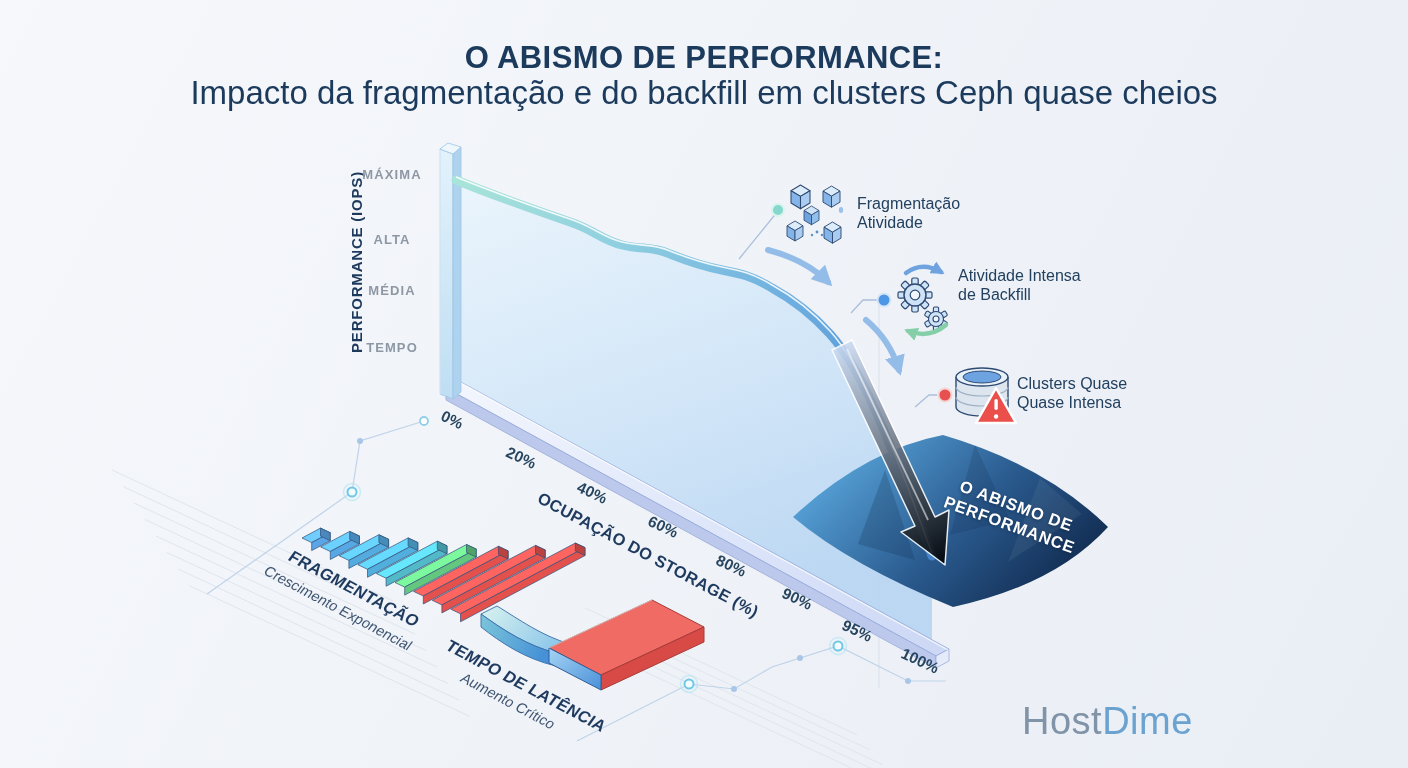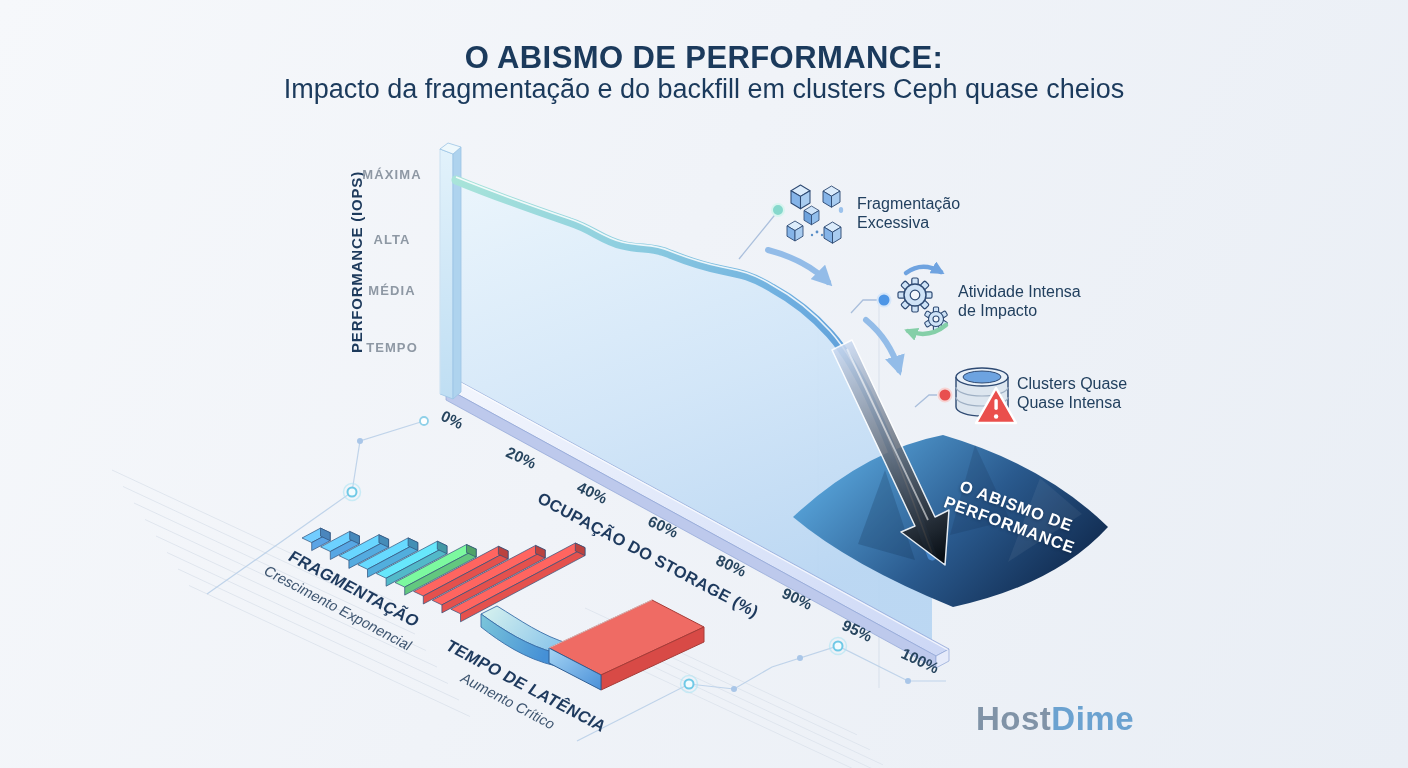--- a/index.html
+++ b/index.html
@@ -5,30 +5,30 @@
   html,body{margin:0;padding:0;}
   #stage{
     position:relative;width:1408px;height:768px;overflow:hidden;
     background:linear-gradient(118deg,#f6f8fb 0%,#f0f3f8 45%,#e9eef5 100%);
     font-family:"Liberation Sans",sans-serif;
   }
   .lbl{position:absolute;white-space:nowrap;}
   .rot{transform:translate(-50%,-50%) rotate(var(--r,0deg)) skewX(var(--k,0deg));}
   .title-line{left:0;width:1408px;text-align:center;color:#1b3a5c;}
   #title-main{top:40px;font-size:31px;font-weight:800;letter-spacing:.4px;}
-  #title-sub{top:74px;font-size:27px;font-weight:500;}
+  #title-sub{top:74px;font-size:33px;font-weight:500;}
   .ytick{left:352px;width:80px;text-align:center;font-size:13px;color:#8e98a4;letter-spacing:1.1px;font-weight:bold;}
   #y-title{font-size:15px;font-weight:800;color:#1d3a5c;letter-spacing:.8px;}
   .xtick{font-size:15.5px;font-weight:600;color:#27455f;}
   #x-title{font-size:16.5px;font-weight:800;color:#1e3a5e;letter-spacing:.3px;}
   .ann{color:#22405f;font-size:16px;line-height:19px;font-weight:500;}
   #abyss-label{color:#ffffff;font-size:16.5px;font-weight:700;letter-spacing:.8px;line-height:20px;text-align:center;text-shadow:0 1px 3px rgba(8,28,56,.45);}
   .mini-title{font-size:16.5px;font-weight:800;color:#1e3a5e;letter-spacing:.3px;}
   .mini-sub{font-size:14.5px;font-weight:400;color:#3e5570;}
-  #logo{left:976px;top:700px;font-size:33px;font-weight:700;letter-spacing:.5px;}
+  #logo{left:1022px;top:700px;font-size:38px;font-weight:400;letter-spacing:.5px;}
   #logo .p1{color:#8093a7;}
   #logo .p2{color:#6ba2d0;}
   svg{position:absolute;left:0;top:0;}
 </style>
 </head>
 <body>
 
 <div id="stage">
 
   <svg width="1408" height="768" viewBox="0 0 1408 768">
@@ -307,25 +307,25 @@
   <div class="lbl rot xtick" style="left:592px;top:493px;--r:25deg">40%</div>
   <div class="lbl rot xtick" style="left:663px;top:527px;--r:25deg">60%</div>
   <div class="lbl rot xtick" style="left:731px;top:566px;--r:25deg">80%</div>
   <div class="lbl rot xtick" style="left:797px;top:599px;--r:25deg">90%</div>
   <div class="lbl rot xtick" style="left:857px;top:631px;--r:25deg">95%</div>
   <div class="lbl rot xtick" style="left:920px;top:661px;--r:25deg">100%</div>
   <div class="lbl rot" id="x-title" style="left:648px;top:555px;--r:28deg">OCUPAÇÃO DO STORAGE (%)</div>
 
   <div class="lbl ann" style="left:857px;top:194px">
     <div>Fragmentação</div>
-    <div>Excessiva</div>
-  </div>
-  <div class="lbl ann" style="left:958px;top:282px">
+    <div>Atividade</div>
+  </div>
+  <div class="lbl ann" style="left:958px;top:266px">
     <div>Atividade Intensa</div>
-    <div>de Impacto</div>
+    <div>de Backfill</div>
   </div>
   <div class="lbl ann" style="left:1017px;top:374px">
     <div>Clusters Quase</div>
     <div>Quase Intensa</div>
   </div>
 
   <div class="lbl rot" id="abyss-label" style="left:1013px;top:515px;--r:20deg">
     <div>O ABISMO DE</div>
     <div>PERFORMANCE</div>
   </div>

